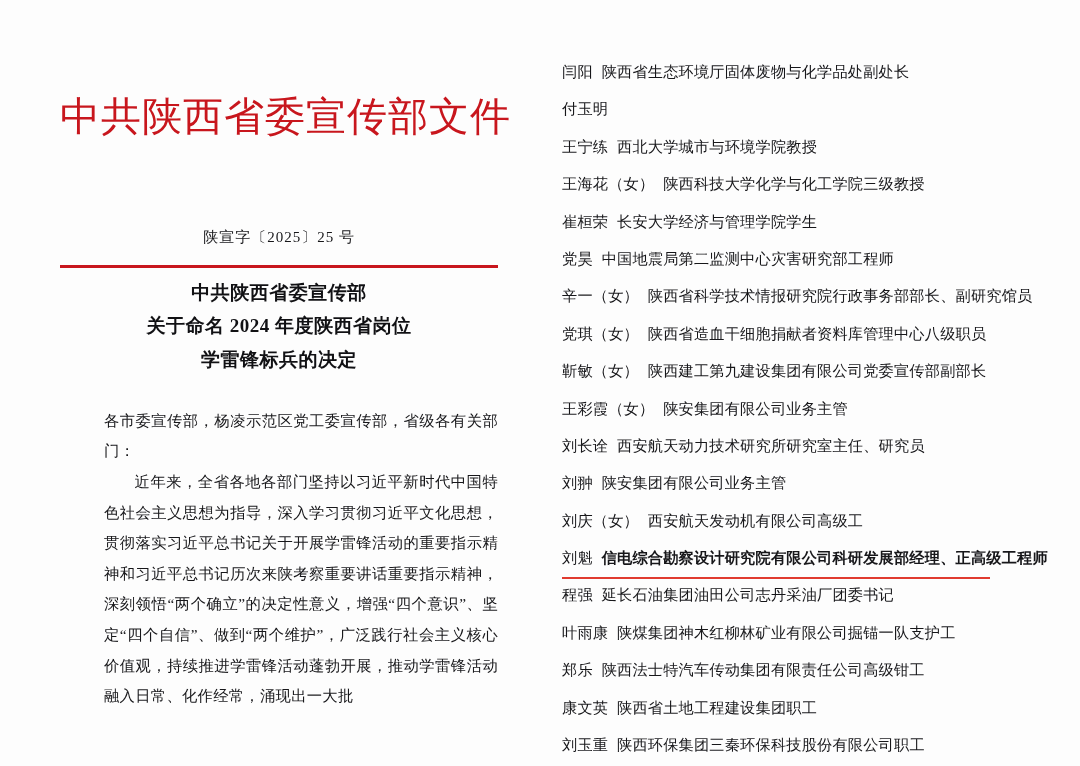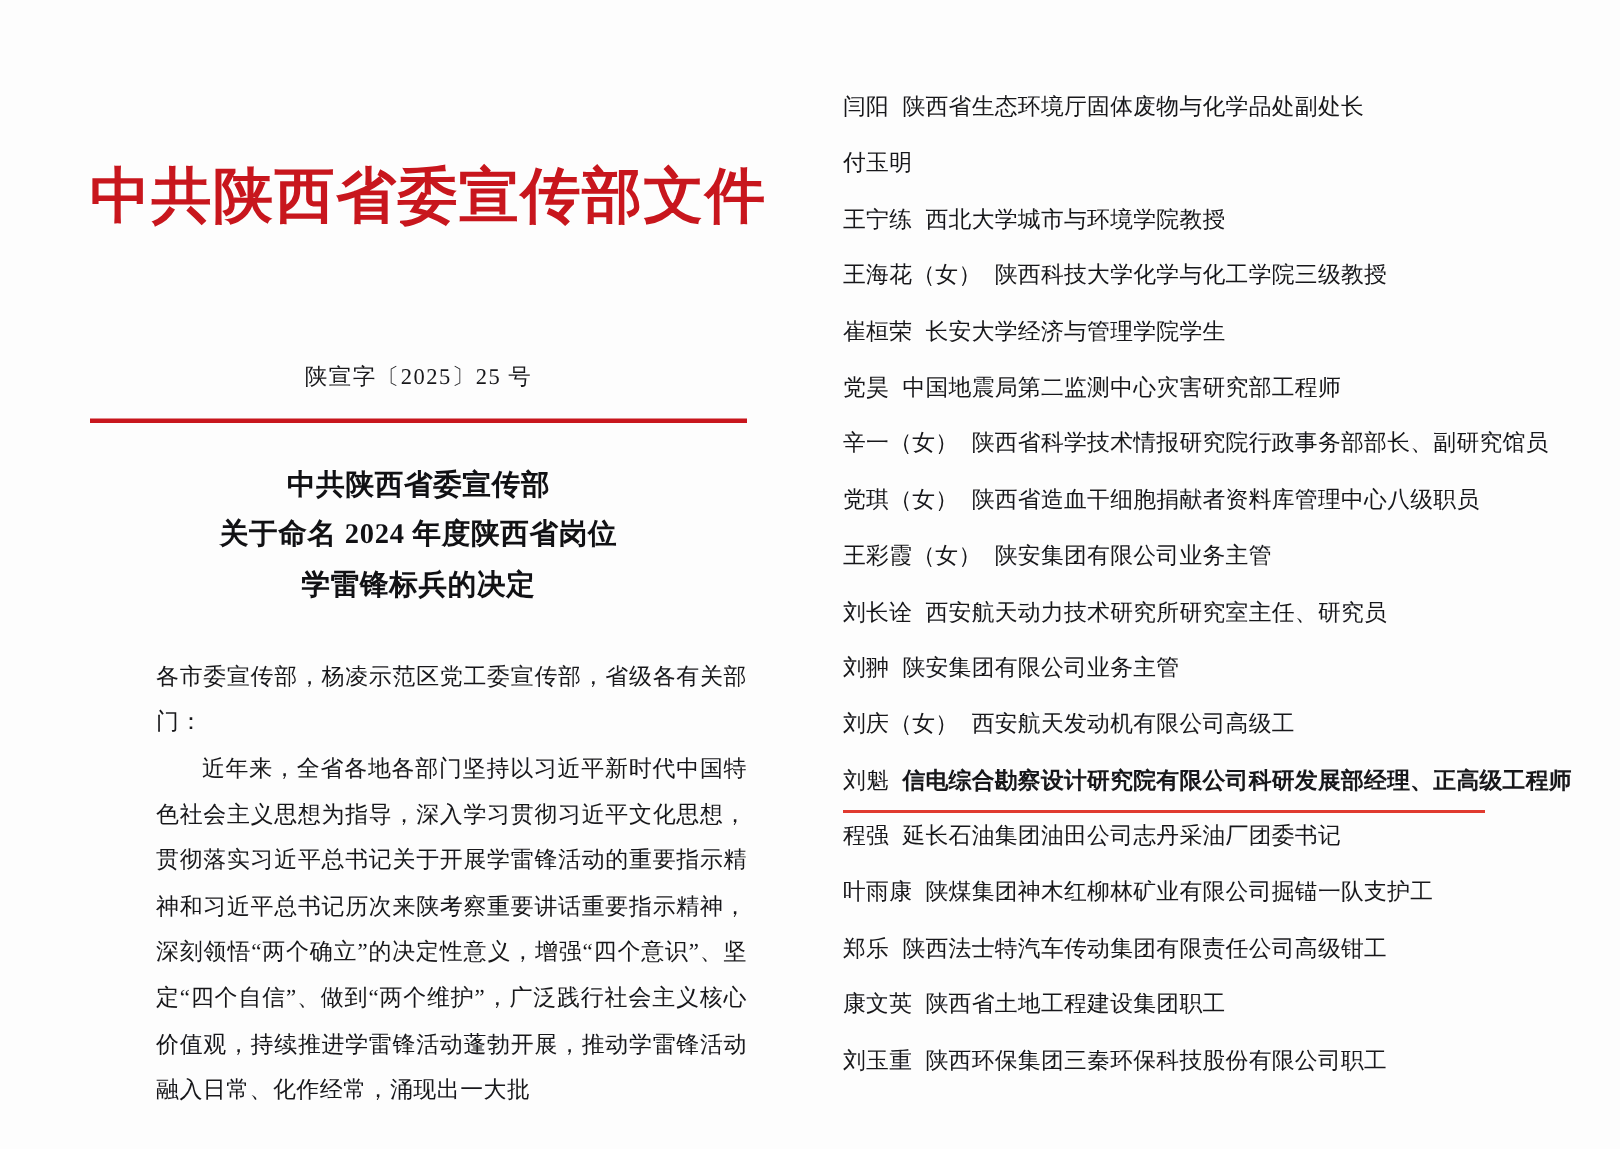--- a/index.html
+++ b/index.html
@@ -22,48 +22,48 @@
   }
   
   #left-pane {
     position: relative;
     width: 540px;
     height: 766px;
     padding: 60px 42px 0 60px;
   }
   #doc-header-title {
     color: #c8161d;
-    font-weight: bold;
+    font-weight: normal;
     font-size: 40px;
     letter-spacing: 1px;
     line-height: 1.25;
     text-align: center;
     white-space: nowrap;
-    margin-top: 46px;
+    margin-top: 32px;
   }
   #doc-number {
     text-align: center;
     font-size: 15px;
     color: #17171a;
     margin-top: 86px;
     letter-spacing: 1px;
   }
   #red-rule {
     height: 3px;
     background: #c8161d;
     margin-top: 18px;
     width: 100%;
   }
   #doc-subject {
     text-align: center;
     font-weight: bold;
     font-size: 19px;
     line-height: 1.75;
     color: #111114;
-    margin-top: 25px;
+    margin-top: 8px;
     letter-spacing: 0.5px;
   }
   #doc-subject div { white-space: nowrap; }
   #doc-body {
     margin-top: 30px;
     font-size: 15.3px;
     line-height: 2.0;
     color: #17171a;
     text-align: justify;
     letter-spacing: 0.3px;
@@ -159,20 +159,25 @@
         <span class="nm">辛一（女）</span>
         <span class="gap">&nbsp;&nbsp;</span>
         <span class="desc">陕西省科学技术情报研究院行政事务部部长、副研究馆员</span>
       </div>
       <div class="name-row">
         <span class="nm">党琪（女）</span>
         <span class="gap">&nbsp;&nbsp;</span>
         <span class="desc">陕西省造血干细胞捐献者资料库管理中心八级职员</span>
       </div>
       <div class="name-row">
+        <span class="nm">靳敏（女）</span>
+        <span class="gap">&nbsp;&nbsp;</span>
+        <span class="desc">陕西建工第九建设集团有限公司党委宣传部副部长</span>
+      </div>
+      <div class="name-row">
         <span class="nm">王彩霞（女）</span>
         <span class="gap">&nbsp;&nbsp;</span>
         <span class="desc">陕安集团有限公司业务主管</span>
       </div>
       <div class="name-row">
         <span class="nm">刘长诠</span>
         <span class="gap">&nbsp;&nbsp;</span>
         <span class="desc">西安航天动力技术研究所研究室主任、研究员</span>
       </div>
       <div class="name-row">

